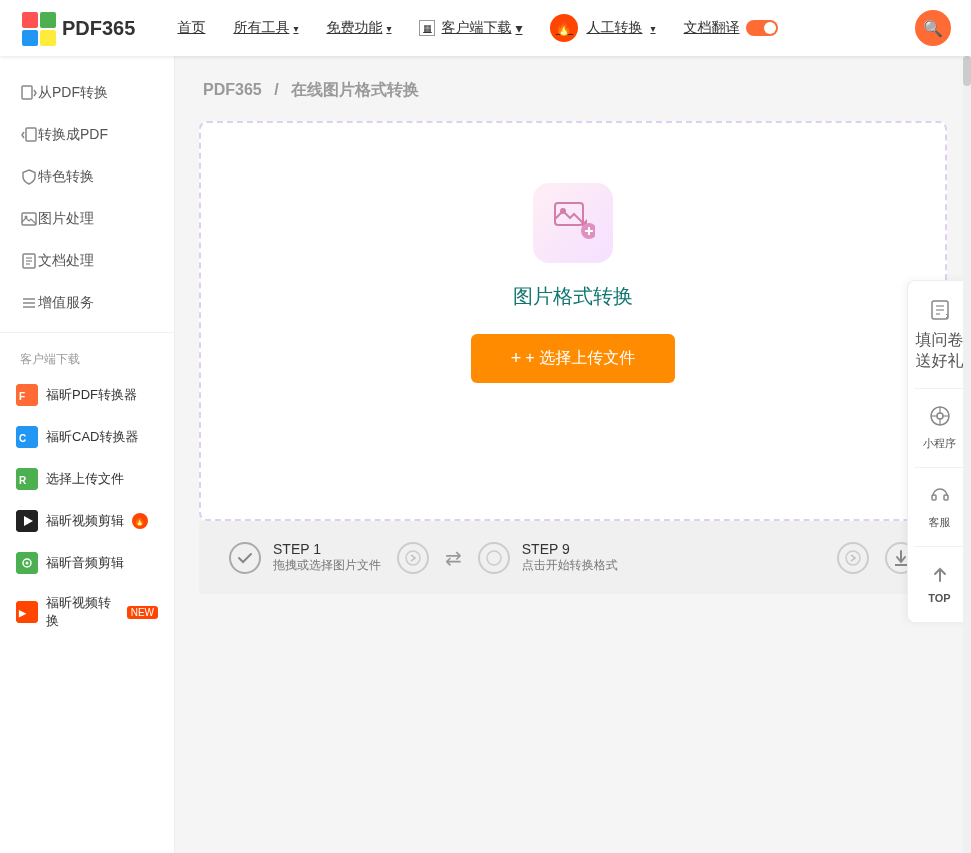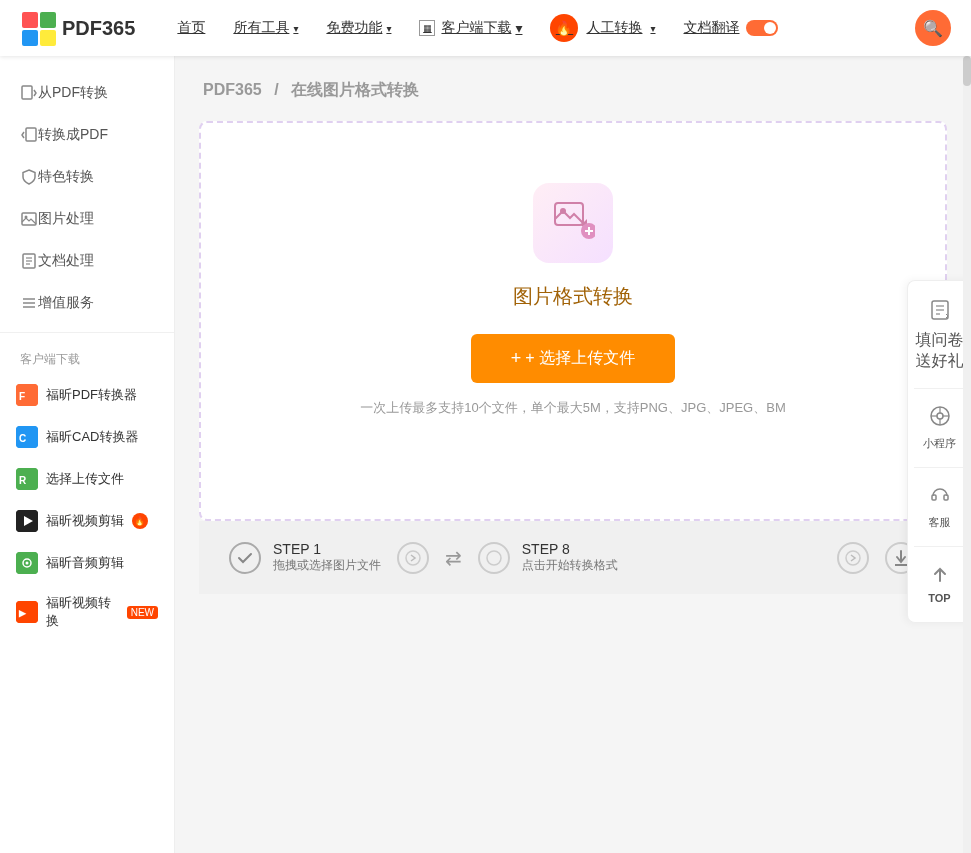--- a/index.html
+++ b/index.html
@@ -217,21 +217,21 @@
       justify-content: center;
       margin-bottom: 20px;
       position: relative;
     }
     .upload-icon-inner {
       font-size: 36px;
       color: #e090c0;
     }
     .upload-title {
       font-size: 20px;
-      color: #a16207;
+      color: #0f766e;
       margin-bottom: 24px;
     }
     .upload-btn {
       background: #ff8c00;
       color: white;
       border: none;
       border-radius: 6px;
       padding: 14px 40px;
       font-size: 16px;
       cursor: pointer;
@@ -550,21 +550,20 @@
             <line x1="38" y1="30" x2="38" y2="38" stroke="white" stroke-width="2"></line>
             <line x1="34" y1="34" x2="42" y2="34" stroke="white" stroke-width="2"></line>
           </svg>
         </span>
       </div>
       <div class="upload-title">图片格式转换</div>
       <button class="upload-btn">
         <span style="font-size:18px;">+</span>
         <span style="margin-left:-4px;">+ 选择上传文件</span>
       </button>
-      <div class="upload-hint">一次上传最多支持10个文件，单个最大5M，支持PNG、JPG、JPEG、BM</div>
     </div>
 
     <div class="steps-bar">
       <div class="step">
         <div class="step-check active">
           <svg width="18" height="18" viewBox="0 0 18 18">
               <path d="M3 9l4 4 8-8" stroke="#888" stroke-width="2" fill="none" stroke-linecap="round"></path>
             </svg>
         </div>
         <div class="step-info">
@@ -581,21 +580,21 @@
       <div class="step-separator">
         <span class="step-separator-icon">⇄</span>
       </div>
       <div class="step">
         <div class="step-check">
           <svg width="18" height="18" viewBox="0 0 18 18">
               <circle cx="9" cy="9" r="7" fill="none" stroke="#ccc" stroke-width="1.5"></circle>
             </svg>
         </div>
         <div class="step-info">
-          <div class="step-label">STEP 8</div>
+          <div class="step-label">STEP 9</div>
           <div class="step-desc">点击开始转换格式</div>
         </div>
       </div>
       <div class="step-arrow" style="margin-left:auto;">
         <svg width="16" height="16" viewBox="0 0 16 16">
             <circle cx="8" cy="8" r="7" fill="none" stroke="#ccc" stroke-width="1.5"></circle>
             <path d="M6 5l4 3-4 3" fill="none" stroke="#bbb" stroke-width="1.5"></path>
           </svg>
       </div>
       <div class="step-arrow">

